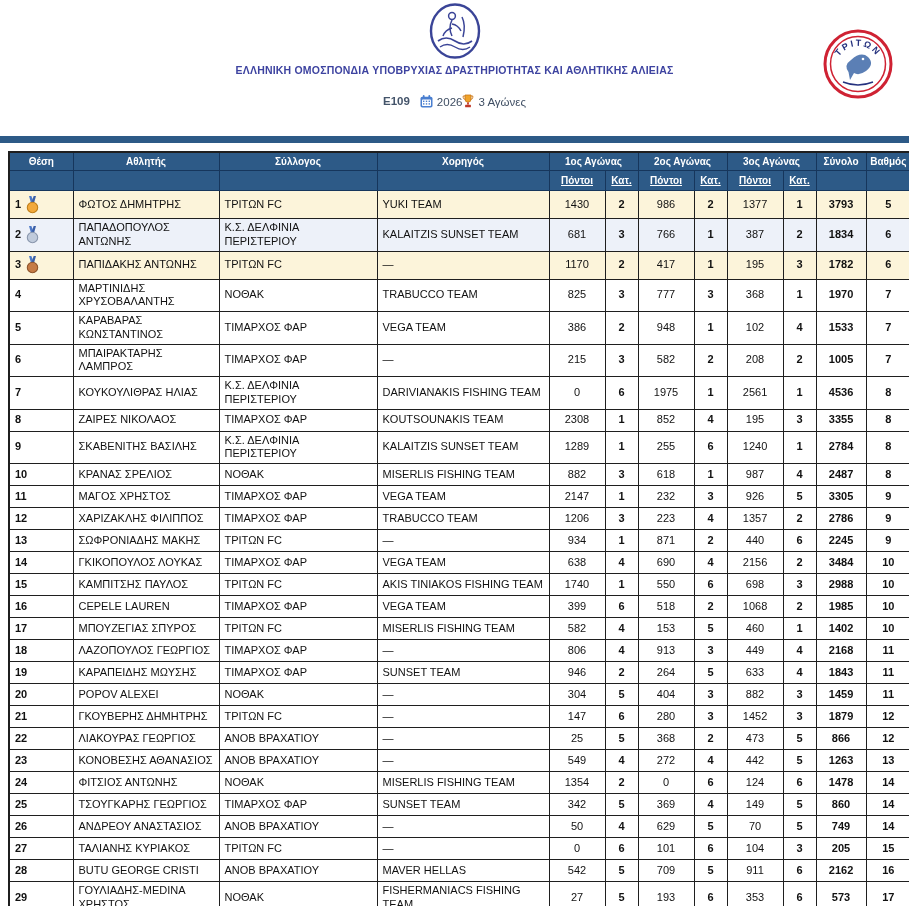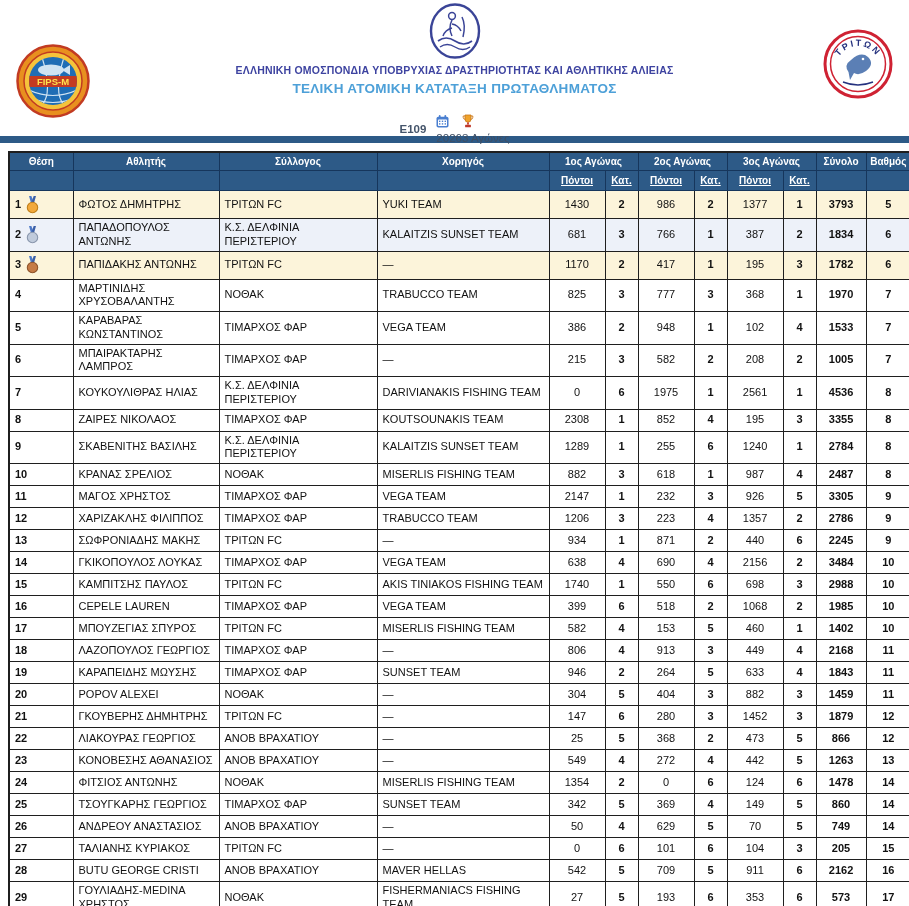--- a/index.html
+++ b/index.html
@@ -10,21 +10,21 @@
   .page-header{position:relative;height:136px;}
   .logo-left{position:absolute;left:16px;top:44px;}
   .logo-right{position:absolute;right:16px;top:28px;}
   .header-center{text-align:center;padding-top:3px;}
   .emblem{display:inline-block;}
   .federation-line{font-size:10.5px;font-weight:bold;color:#3d43a0;letter-spacing:.2px;margin-top:1px;}
   .event-title{font-size:19px;font-weight:bold;color:#2e74b5;margin-top:6px;}
   .event-subtitle{font-size:13.5px;font-weight:600;color:#4da0d8;margin-top:5px;letter-spacing:.3px;}
   .meta-row{margin-top:18px;font-size:11.5px;color:#3f4e63;display:flex;justify-content:center;align-items:center;}
   .event-code{font-weight:bold;color:#44546a;margin-right:10px;}
-  .meta-item{display:flex;align-items:flex-start;gap:4px;flex-direction:column;}
+  .meta-item{display:flex;align-items:flex-end;gap:4px;}
   .top-bar{height:7px;background:#2d5a87;}
 
   .table-wrap{padding:8px 8px 0 8px;}
   table{border-collapse:collapse;table-layout:fixed;width:893px;border:2px solid #1f1f1f;}
   thead th{
     background:#2d5a87;color:#fff;font-size:10px;font-weight:bold;
     border:1px solid #16365c;padding:3px 3px;text-align:center;vertical-align:middle;
   }
   thead tr.sub th{height:15px;padding:2px 3px;text-decoration:underline;}
   tbody td{
@@ -39,41 +39,20 @@
   .pos-wrap{display:flex;align-items:center;gap:4px;}
   .c-name,.c-club,.c-sponsor{text-align:left;}
   .c-num{text-align:center;font-weight:normal;}
   .c-rank,.c-total,.c-score{text-align:center;font-weight:bold;}
 </style>
 </head>
 <body>
 
 <div class="page-header">
 
-  <div class="logo-left">
-    <svg width="74" height="74" viewBox="0 0 74 74">
-      <defs>
-          <clipPath id="fipsClip">
-            <circle cx="37" cy="37" r="24"></circle>
-          </clipPath>
-        </defs>
-      <circle cx="37" cy="37" r="35.5" fill="#e8901f" stroke="#c23b22" stroke-width="2.5"></circle>
-      <circle cx="37" cy="37" r="29" fill="#f5c33b" stroke="#c23b22" stroke-width="1.5"></circle>
-      <circle cx="37" cy="37" r="24" fill="#1f6db5"></circle>
-      <g clip-path="url(#fipsClip)">
-        <path d="M13 46 q24 11 48 0" stroke="#cfe3f2" fill="none" stroke-width="1.2"></path>
-        <path d="M13 53 q24 11 48 0" stroke="#cfe3f2" fill="none" stroke-width="1.2"></path>
-        <path d="M26 13 q11 36 0 48 M48 13 q-11 36 0 48" stroke="#cfe3f2" fill="none" stroke-width="1.2"></path>
-        <ellipse cx="35" cy="26" rx="13" ry="5.5" fill="#cfe3f2"></ellipse>
-        <polygon points="46,26 54,21 54,31" fill="#cfe3f2"></polygon>
-        <rect x="13" y="32" width="48" height="11" fill="#c23b22"></rect>
-      </g>
-      <text x="37" y="41" font-size="9.5" font-weight="bold" fill="#ffe14d" text-anchor="middle" font-family="Liberation Sans, sans-serif">FIPS-M</text>
-    </svg>
-  </div>
 
   <div class="logo-right">
     <svg width="70" height="72" viewBox="0 0 70 72">
       <defs>
           <path id="arcTop" d="M 13 40 A 22 22 0 0 1 57 40"></path>
         </defs>
       <circle cx="35" cy="36" r="33" fill="#fff" stroke="#cf2233" stroke-width="3"></circle>
       <circle cx="35" cy="36" r="27.5" fill="#fff" stroke="#cf2233" stroke-width="1.5"></circle>
       <text font-size="9" font-weight="bold" fill="#25317e" letter-spacing="2" font-family="Liberation Sans, sans-serif">
         <textPath href="#arcTop" startOffset="50%" text-anchor="middle">ΤΡΙΤΩΝ</textPath>
@@ -86,21 +65,20 @@
 
   <div class="header-center">
     <svg class="emblem" width="52" height="56" viewBox="0 0 52 56">
       <ellipse cx="26" cy="28" rx="24" ry="26.5" fill="#fff" stroke="#3a4497" stroke-width="2.4"></ellipse>
       <path d="M9 38 q8 -6 17 0 q9 6 17 0" stroke="#3a4497" fill="none" stroke-width="1.6"></path>
       <path d="M11 44 q7 -5 15 0 q8 5 15 0" stroke="#3a4497" fill="none" stroke-width="1.4"></path>
       <circle cx="23" cy="13" r="3.4" fill="none" stroke="#3a4497" stroke-width="1.5"></circle>
       <path d="M23 17 q-4 8 0 16 M23 21 q6 1 9 7 M23 25 q-7 2 -9 8 M33 14 q4 8 1 20" stroke="#3a4497" fill="none" stroke-width="1.5"></path>
     </svg>
     <div class="federation-line">ΕΛΛΗΝΙΚΗ ΟΜΟΣΠΟΝΔΙΑ ΥΠΟΒΡΥΧΙΑΣ ΔΡΑΣΤΗΡΙΟΤΗΤΑΣ ΚΑΙ ΑΘΛΗΤΙΚΗΣ ΑΛΙΕΙΑΣ</div>
-    <div class="event-subtitle">ΤΕΛΙΚΗ ΑΤΟΜΙΚΗ ΚΑΤΑΤΑΞΗ ΠΡΩΤΑΘΛΗΜΑΤΟΣ</div>
     <div class="meta-row">
       <span class="event-code">E109</span>
       <span class="meta-item">
         <svg width="13" height="13" viewBox="0 0 13 13">
           <rect x="0.5" y="1.8" width="12" height="10.7" rx="1.8" fill="#4a7fd0"></rect>
           <rect x="2" y="4.6" width="9" height="6.4" rx="0.8" fill="#fff"></rect>
           <rect x="2.8" y="0" width="1.8" height="3" rx="0.9" fill="#4a7fd0"></rect>
           <rect x="8.4" y="0" width="1.8" height="3" rx="0.9" fill="#4a7fd0"></rect>
           <g fill="#4a7fd0">
             <rect x="3" y="5.6" width="1.4" height="1.4"></rect>

